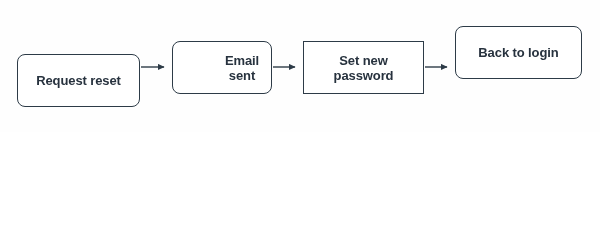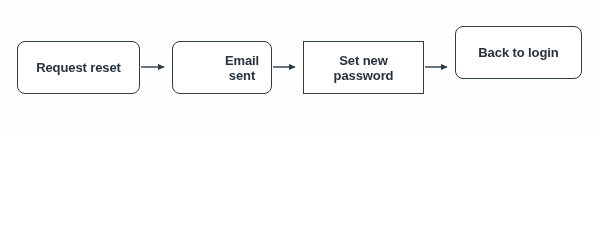--- a/index.html
+++ b/index.html
@@ -59,21 +59,21 @@
         <path d="M0,0 L6.8,3.2 L0,6.4 z" fill="#2d3b47"></path>
       </marker>
     </defs>
     <g id="connector-group">
         <line x1="141" y1="67" x2="164" y2="67" stroke="#2d3b47" stroke-width="1.4" marker-end="url(#arrowhead)"></line>
         <line x1="273" y1="67" x2="295" y2="67" stroke="#2d3b47" stroke-width="1.4" marker-end="url(#arrowhead)"></line>
         <line x1="425" y1="67" x2="447" y2="67" stroke="#2d3b47" stroke-width="1.4" marker-end="url(#arrowhead)"></line>
       </g>
   </svg>
 
-  <div class="node-box" style="left: 17px; top: 41px; width: 123px; height: 53px; background: rgb(255, 255, 255); border-color: rgb(45, 59, 71); border-width: 1.5px; border-radius: 8px;">
+  <div class="node-box" style="left: 17px; top: 54px; width: 123px; height: 53px; background: rgb(255, 255, 255); border-color: rgb(45, 59, 71); border-width: 1.5px; border-radius: 8px;">
     <span class="node-label" style="color: rgb(39, 50, 62);">Request reset</span>
   </div>
 
   <div class="node-box" style="left: 172px; top: 41px; width: 100px; height: 53px; background: rgb(255, 255, 255); border-color: rgb(45, 59, 71); border-width: 1.5px; border-radius: 8px; padding-left: 40px;">
     <span class="node-label" style="color: rgb(39, 50, 62);">Email sent</span>
   </div>
 
   <div class="node-box" style="left: 303px; top: 41px; width: 121px; height: 53px; background: rgb(255, 255, 255); border-color: rgb(45, 59, 71); border-width: 1.5px; border-radius: 0;">
     <span class="node-label" style="color: rgb(39, 50, 62);">Set new
 password</span>

